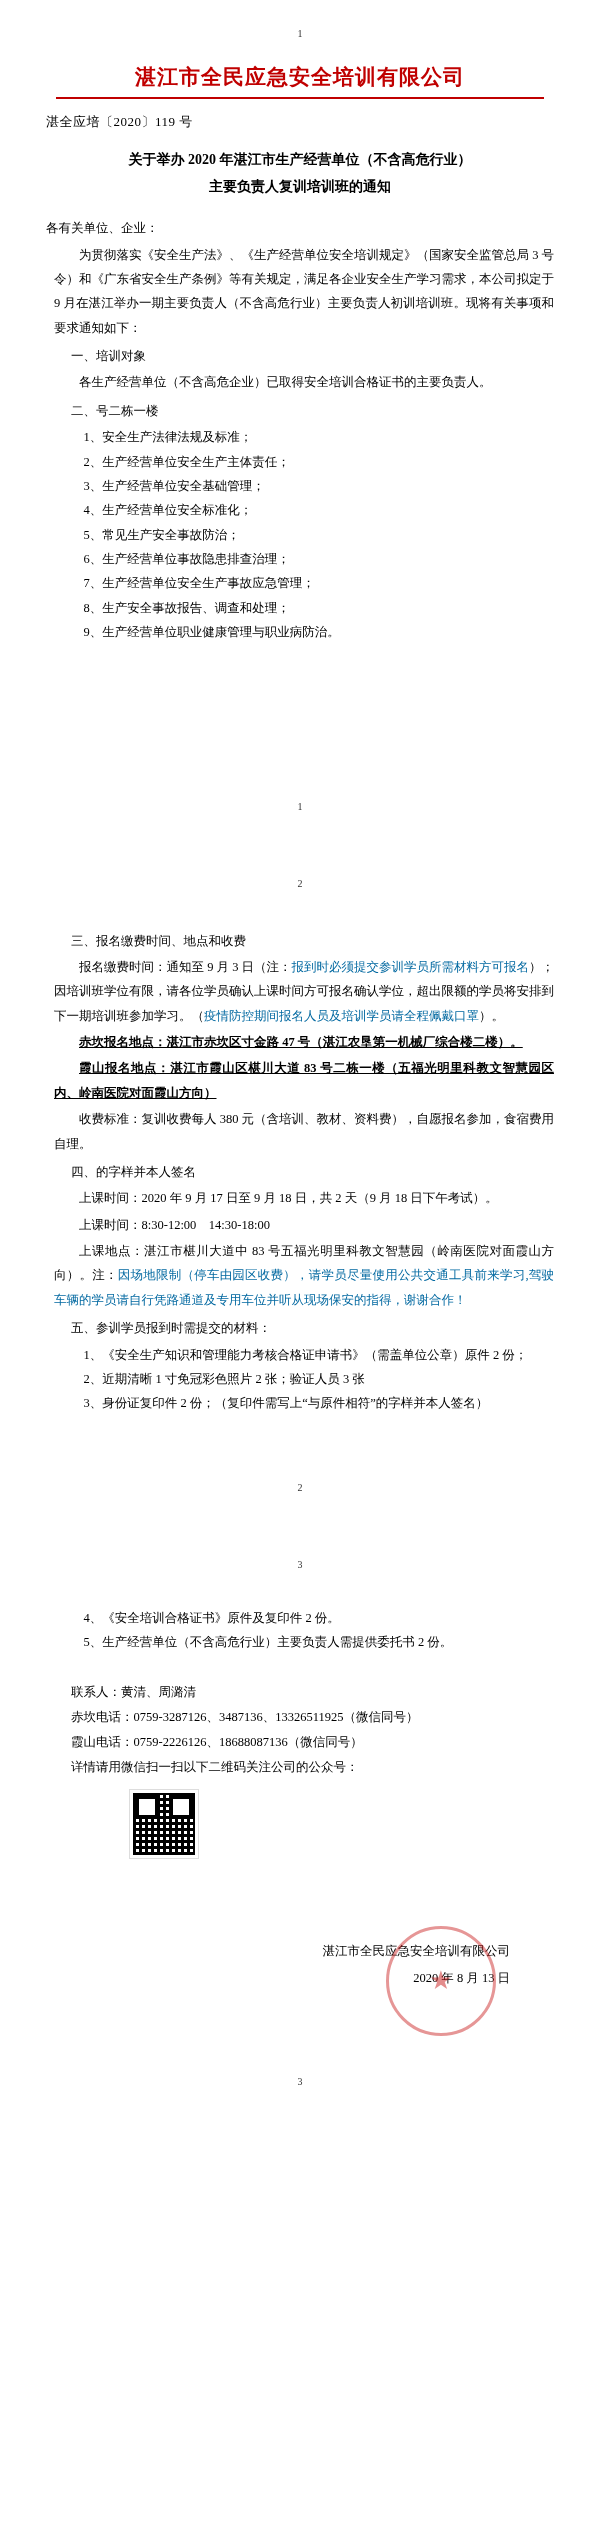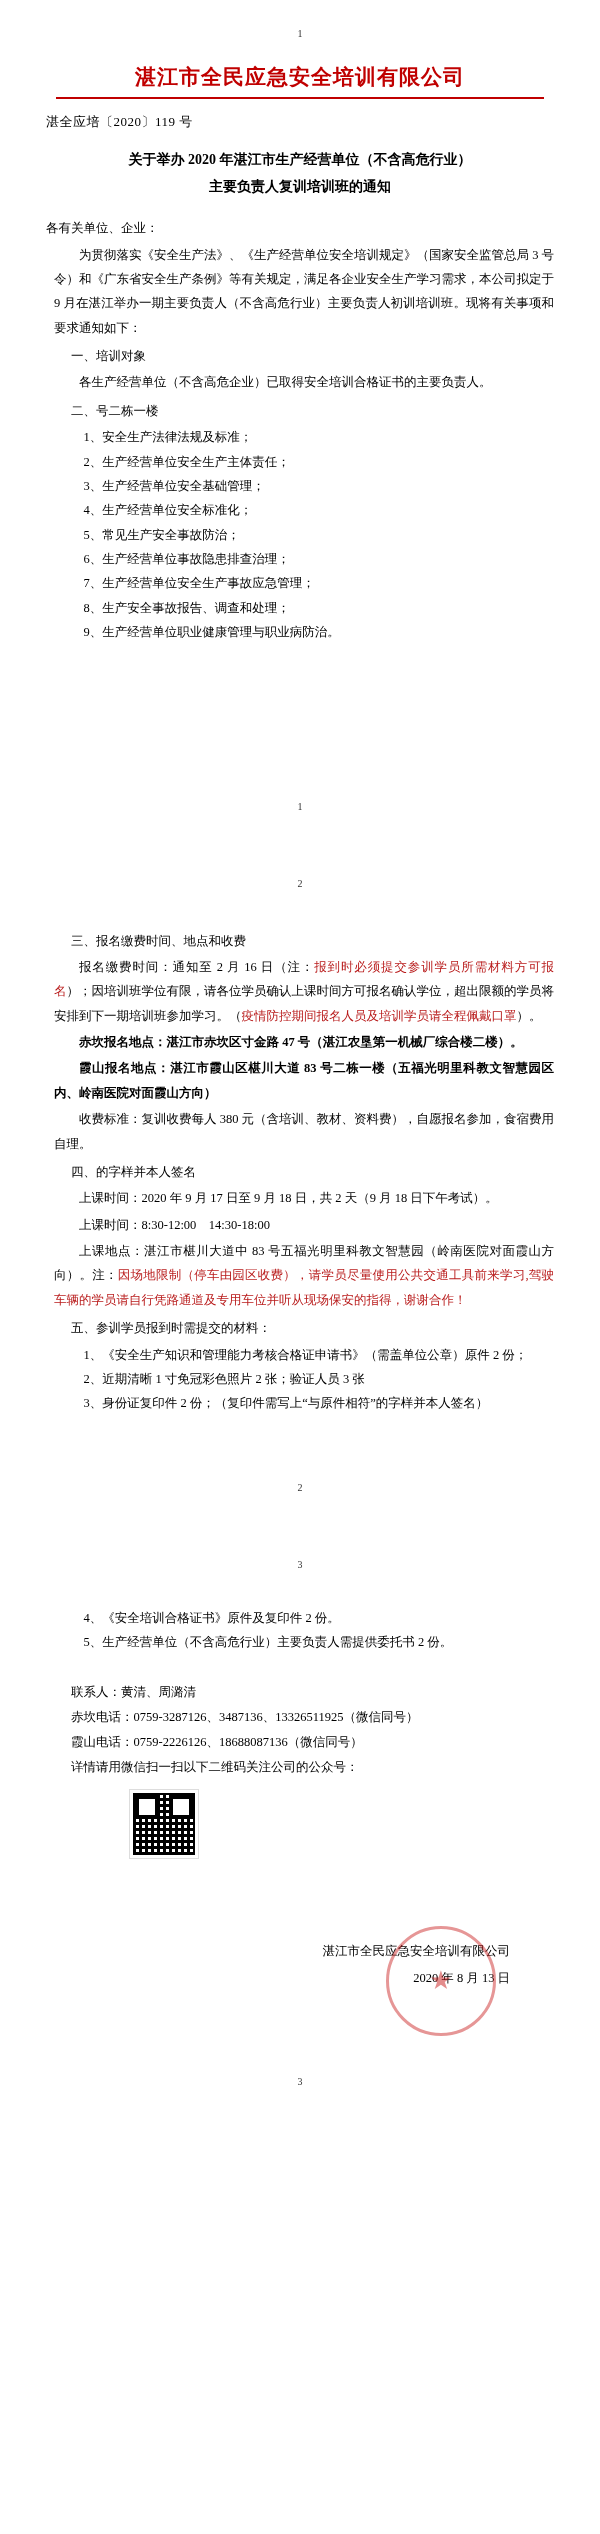--- a/index.html
+++ b/index.html
@@ -84,22 +84,22 @@
     text-indent: 2em;
     margin: 4px 0 2px 0;
     font-weight: normal;
   }
   .list-item {
     font-size: 12.5px;
     line-height: 1.95;
     text-indent: 3em;
     margin: 0;
   }
-  .bold { font-weight: bold; }
-  .red { color: #b91c1c; }
+  .bold { font-weight: bold; text-decoration: underline; }
+  .red { color: #0369a1; }
 
   .spacer-lg { height: 150px; }
   .spacer-md { height: 60px; }
   .spacer-sm { height: 26px; }
 
   .contact-line {
     font-size: 12.5px;
     line-height: 2.0;
     text-indent: 2em;
     margin: 0;
@@ -203,21 +203,21 @@
 
 <div class="page page-2">
 
   <div class="spacer-sm"></div>
   <div class="page-num">2</div>
   <div class="spacer-sm"></div>
 
   <p class="section-head">三、报名缴费时间、地点和收费</p>
 
   <p class="para">
-    <span>报名缴费时间：</span><span>通知至 2 月 16 日（注：</span><span class="red">报到时必须提交参训学员所需材料方可报名</span><span>）；因培训班学位有限，请各位学员确认上课时间方可报名确认学位，超出限额的学员将安排到下一期培训班参加学习。（</span><span class="red">疫情防控期间报名人员及培训学员请全程佩戴口罩</span><span>）。</span>
+    <span>报名缴费时间：</span><span>通知至 9 月 3 日（注：</span><span class="red">报到时必须提交参训学员所需材料方可报名</span><span>）；因培训班学位有限，请各位学员确认上课时间方可报名确认学位，超出限额的学员将安排到下一期培训班参加学习。（</span><span class="red">疫情防控期间报名人员及培训学员请全程佩戴口罩</span><span>）。</span>
   </p>
 
   <p class="para bold">赤坎报名地点：湛江市赤坎区寸金路 47 号（湛江农垦第一机械厂综合楼二楼）。</p>
   <p class="para bold">霞山报名地点：湛江市霞山区椹川大道 83 号二栋一楼（五福光明里科教文智慧园区内、岭南医院对面霞山方向）</p>
 
   <p class="para">收费标准：复训收费每人 380 元（含培训、教材、资料费），自愿报名参加，食宿费用自理。</p>
 
   <p class="section-head">四、的字样并本人签名</p>
   <p class="para">上课时间：2020 年 9 月 17 日至 9 月 18 日，共 2 天（9 月 18 日下午考试）。</p>
   <p class="para">上课时间：8:30-12:00　14:30-18:00</p>

